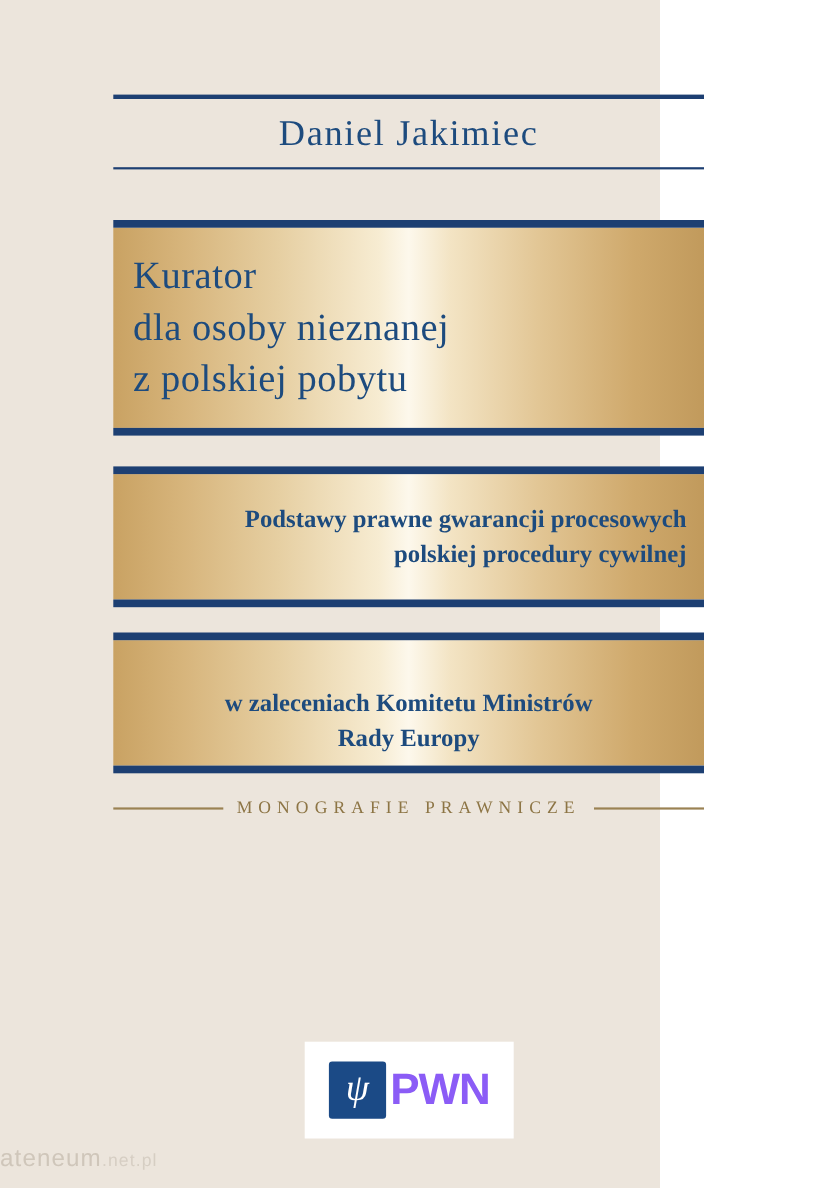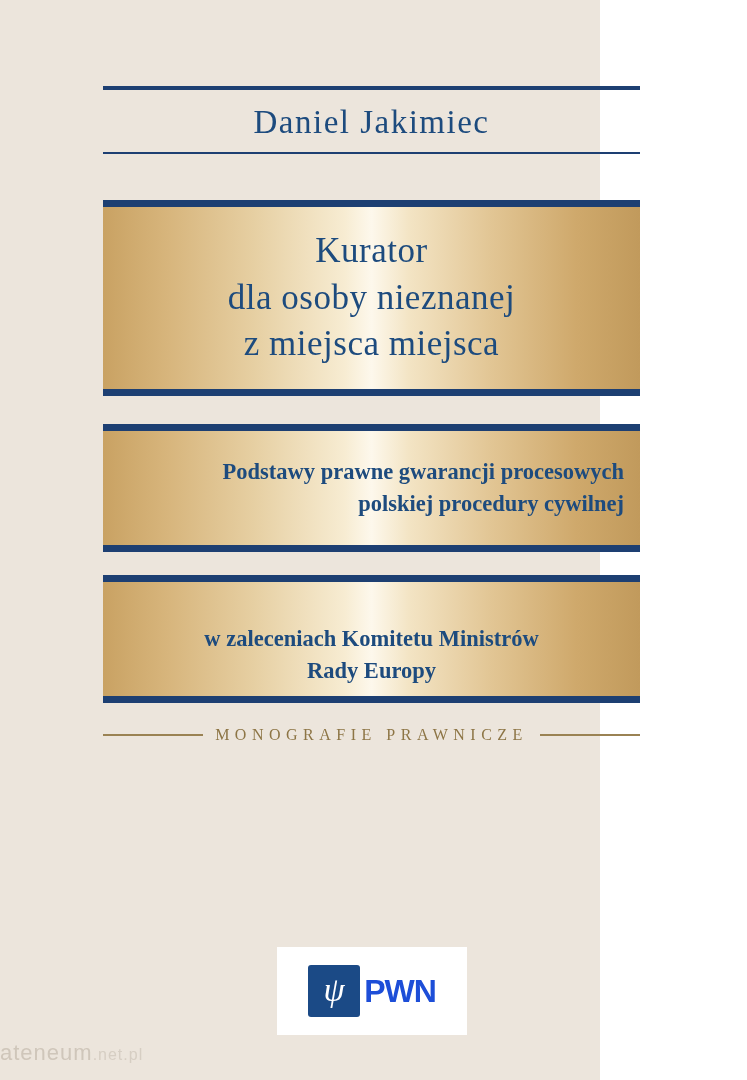--- a/index.html
+++ b/index.html
@@ -71,21 +71,20 @@
     align-items: center;
     justify-content: center;
   }
 
   .panel-title {
     top: 200px;
     height: 196px;
   }
   .panel-title .inner {
     width: 100%;
-    text-align: center;
     color: #1d4b7e;
     font-size: 35px;
     line-height: 1.33;
     letter-spacing: 0.5px;
     padding: 0 18px;
     box-sizing: border-box;
   }
   .panel-title .line1 { display: block; }
   .panel-title .line2 { display: block; }
   .panel-title .line3 { display: block; }
@@ -173,24 +172,24 @@
   }
   .logo-badge .swirl {
     color: #ffffff;
     font-family: "Liberation Serif", serif;
     font-size: 34px;
     font-style: italic;
     line-height: 1;
     margin-top: -2px;
   }
   .logo-text {
-    color: #1d4ed8;
+    color: #8b5cf6;
     font-family: "Liberation Sans", sans-serif;
     font-weight: bold;
-    font-size: 32px;
+    font-size: 40px;
     letter-spacing: -1px;
     line-height: 1;
   }
 
   
   .watermark {
     position: absolute;
     left: 0;
     top: 1040px;
     width: 747px;
@@ -213,21 +212,21 @@
   <div class="author-block">
     <div class="rule-thick"></div>
     <div class="author-name">Daniel Jakimiec</div>
     <div class="rule-thin"></div>
   </div>
 
   <div class="panel panel-title">
     <div class="inner">
       <span class="line1">Kurator</span>
       <span class="line2">dla osoby nieznanej</span>
-      <span class="line3">z miejsca miejsca</span>
+      <span class="line3">z polskiej pobytu</span>
     </div>
   </div>
 
   <div class="panel panel-sub1">
     <div class="inner">
       <span>Podstawy prawne gwarancji procesowych</span><br>
       <span>polskiej procedury cywilnej</span><br>
     </div>
   </div>
 

